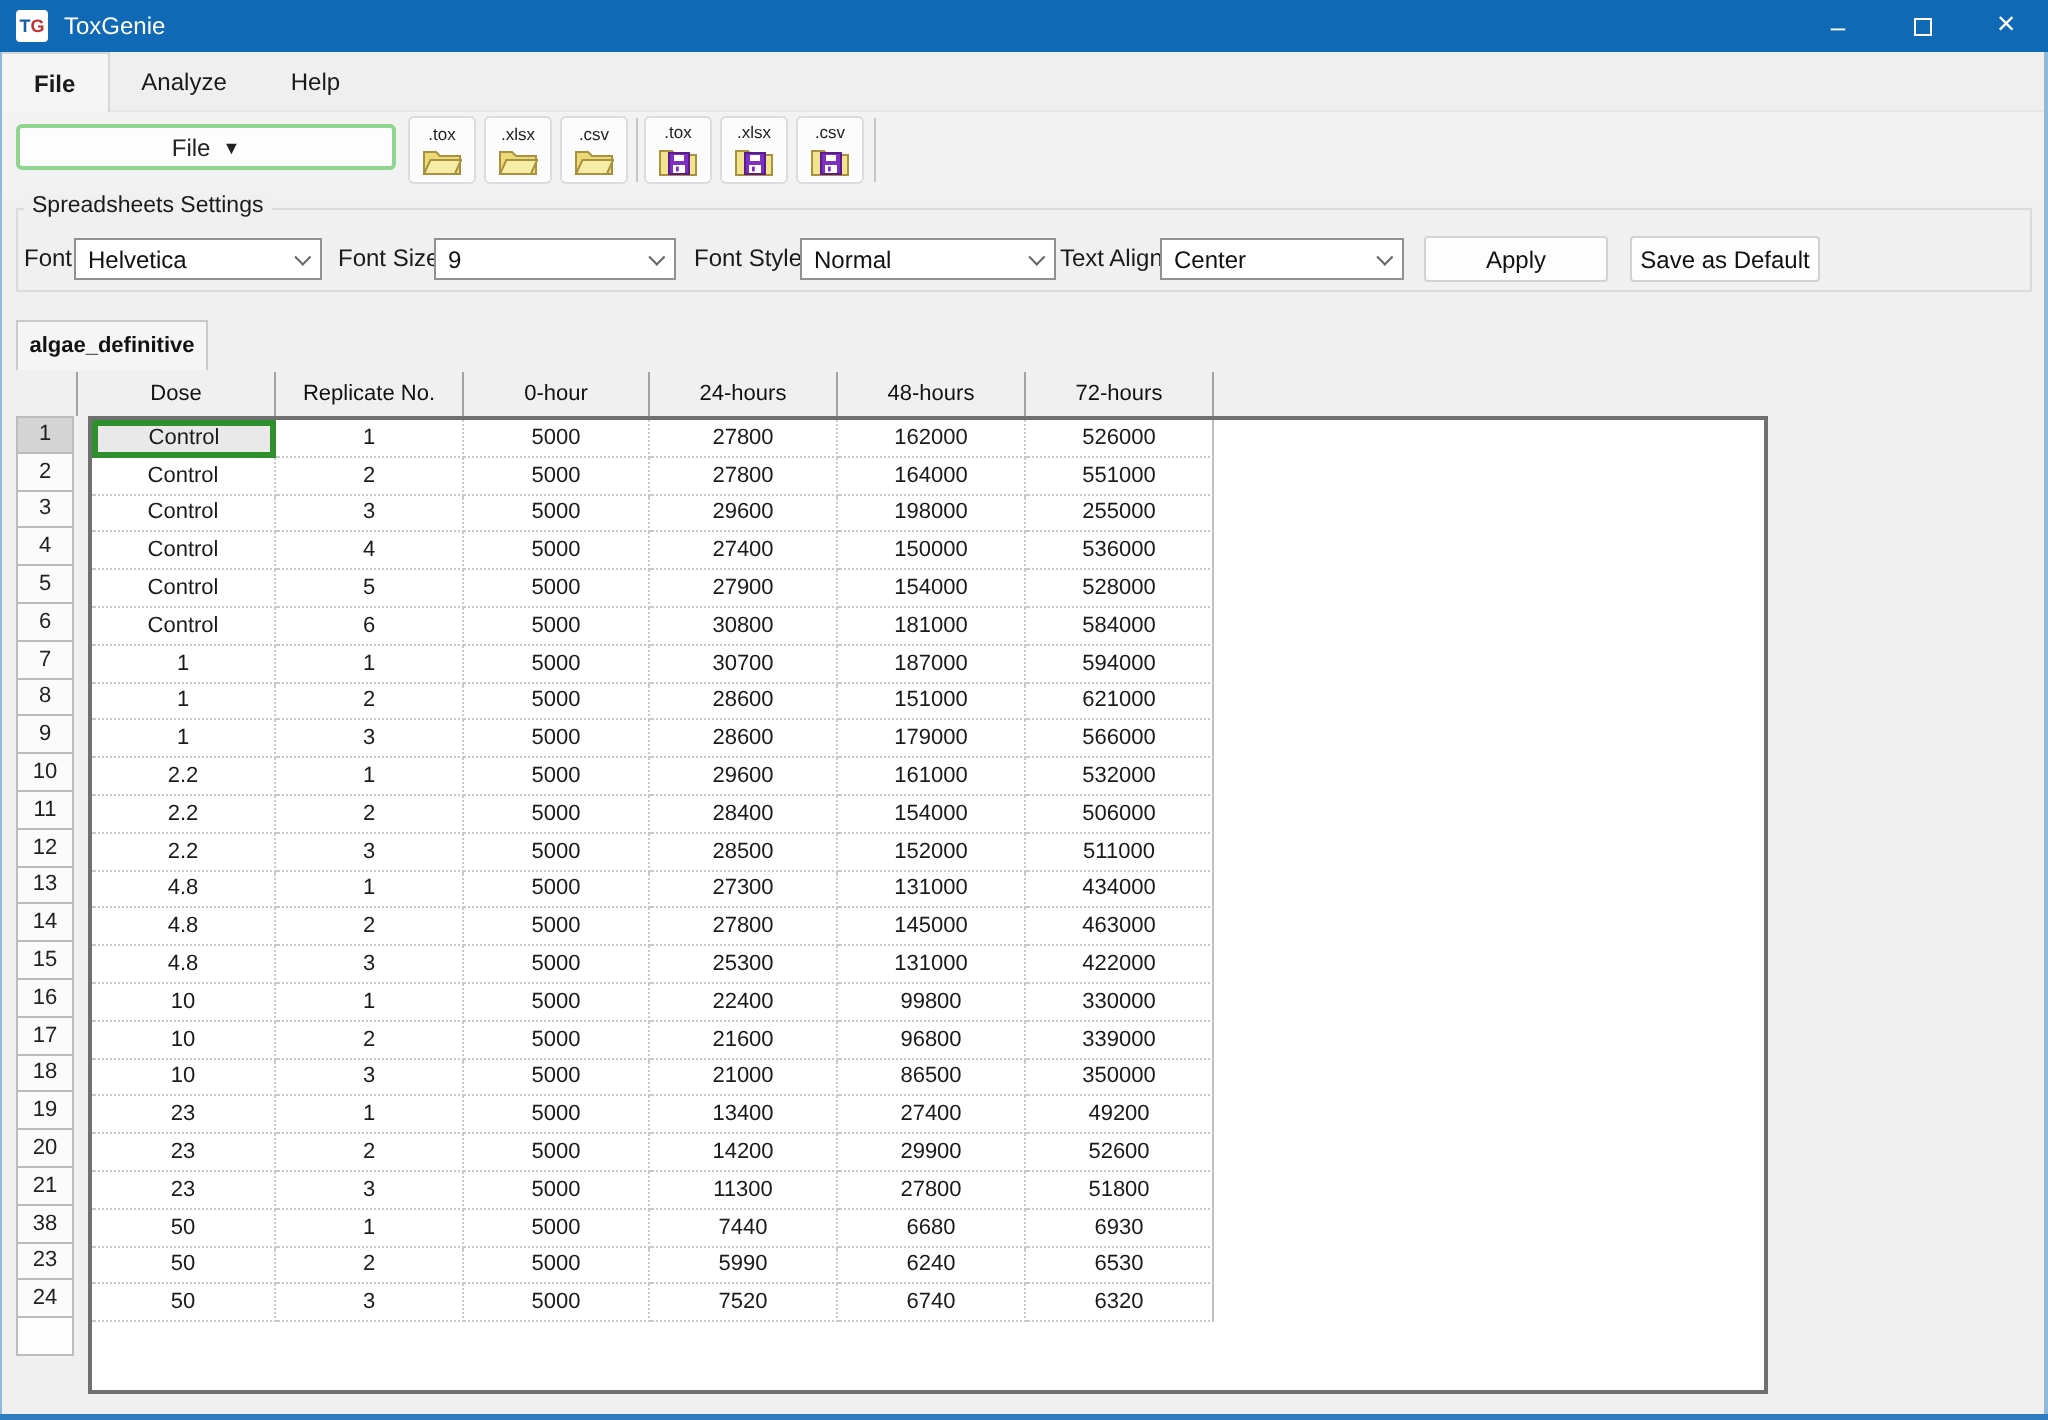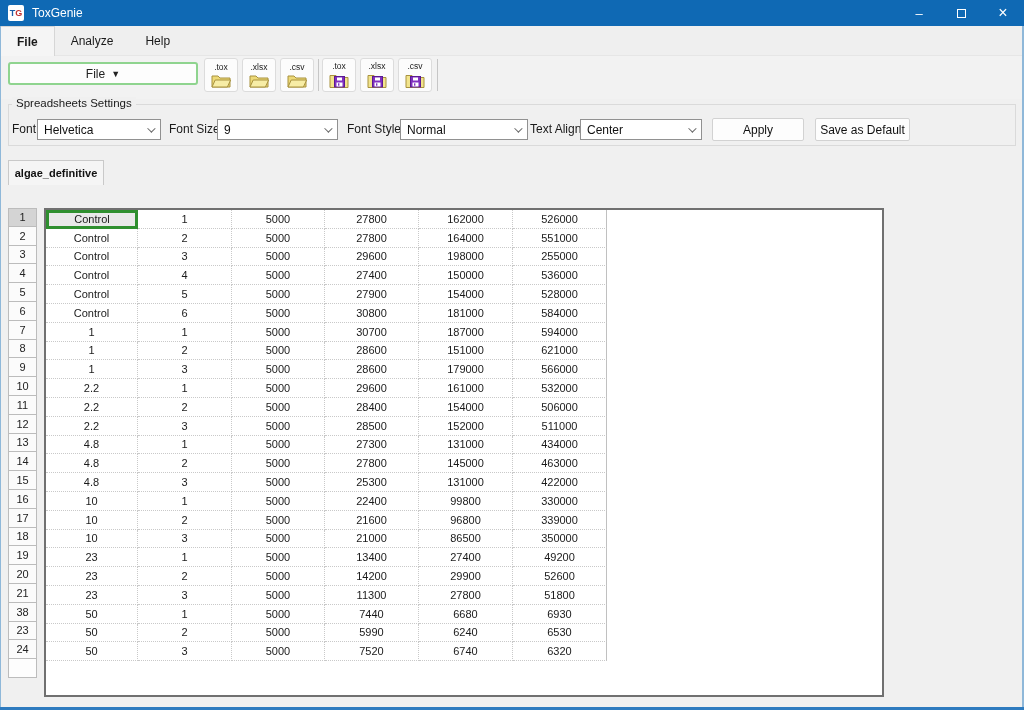--- a/index.html
+++ b/index.html
@@ -208,20 +208,28 @@
     <span>Apply</span>
   </div>
   <div class="pushbtn" style="left:815px; width:95px;">
     <span>Save as Default</span>
   </div>
 
   <div class="sheettab">
     <span>algae_definitive</span>
   </div>
 
+  <div class="colheads" id="colheads">
+      <div class="colhead" style="width: 100px;">Dose</div>
+      <div class="colhead" style="width: 94px;">Replicate No.</div>
+      <div class="colhead" style="width: 93px;">0-hour</div>
+      <div class="colhead" style="width: 94px;">24-hours</div>
+      <div class="colhead" style="width: 94px;">48-hours</div>
+      <div class="colhead" style="width: 94px;">72-hours</div>
+    </div>
 
   <div class="rowheads" id="rowheads">
       <div class="rowhead sel">1</div>
       <div class="rowhead">2</div>
       <div class="rowhead">3</div>
       <div class="rowhead">4</div>
       <div class="rowhead">5</div>
       <div class="rowhead">6</div>
       <div class="rowhead">7</div>
       <div class="rowhead">8</div>

